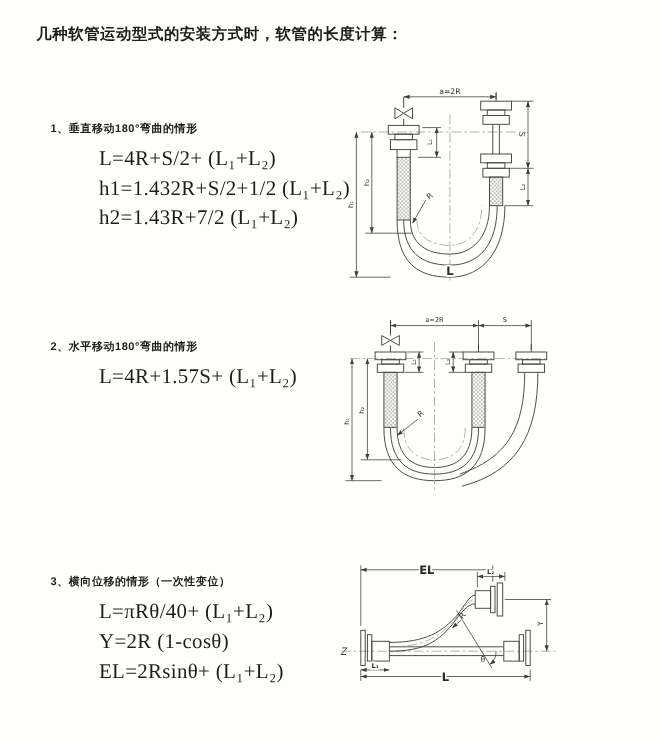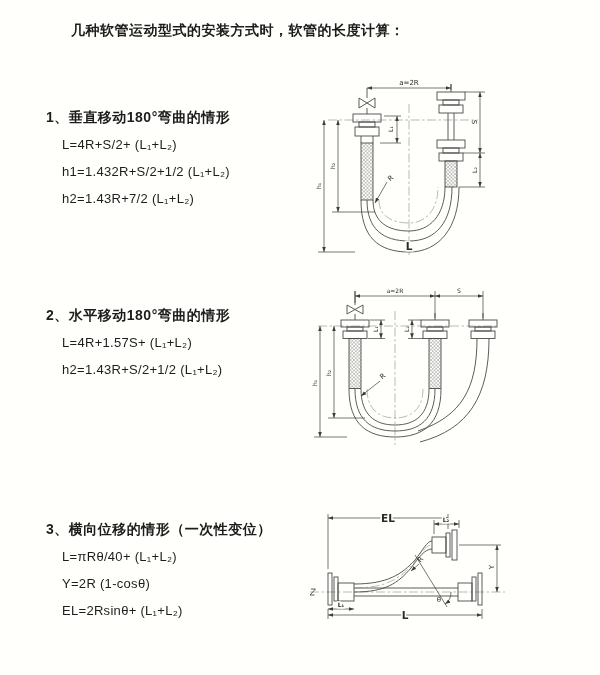--- a/index.html
+++ b/index.html
@@ -1,22 +1,22 @@
 <!DOCTYPE html>
 <html><head>
 <meta charset="utf-8">
 <style>
   html,body{margin:0;padding:0;background:#ffffff;}
   .page{position:relative;width:600px;height:675px;background:#fffffb;
         font-family:"Liberation Sans","DejaVu Sans",sans-serif;color:#1d1d1d;overflow:hidden;}
-  .title{position:absolute;left:33px;top:22px;font-size:14px;font-weight:bold;letter-spacing:.5px;margin-left:38px;}
+  .title{position:absolute;left:33px;top:22px;font-size:14px;font-weight:bold;letter-spacing:.5px;}
   .section{position:absolute;left:46px;}
   #sec1{top:109px}#sec2{top:307px}#sec3{top:521px}
-  .heading{font-size:14px;font-weight:bold;margin:0 0 11px 0;letter-spacing:.5px;line-height:17px;text-align:right;}
-  .formula{font-size:13px;line-height:15px;margin:0 0 12px 16px;letter-spacing:.3px;}
+  .heading{font-size:10px;font-weight:bold;margin:0 0 11px 0;letter-spacing:.5px;line-height:17px;}
+  .formula{font-size:19px;line-height:15px;margin:0 0 12px 44px;letter-spacing:.3px;font-family:Liberation Serif, serif;}
   .diag{position:absolute;}
   svg{overflow:visible}
   svg text{font-family:"DejaVu Sans","Liberation Sans",sans-serif;fill:#2a2a2a;}
   .lbl{font-size:7px;}
   .sm{font-size:6px;}
   .big{font-size:10.5px;font-weight:bold;paint-order:stroke;stroke:#fffffb;stroke-width:3px;}
   .cl{stroke-dasharray:9 2.5 2.5 2.5;stroke-width:.6;stroke:#8a8a8a;fill:none;}
   .ln{stroke:#4a4a4a;fill:none;stroke-width:.9;}
   .dim{stroke:#3c3c3c;stroke-width:.7;fill:none;}
 </style>
@@ -30,21 +30,20 @@
   <div class="section" id="sec1">
     <div class="heading">1、垂直移动180°弯曲的情形</div>
     <div class="formula">L=4R+S/2+ (L₁+L₂)</div>
     <div class="formula">h1=1.432R+S/2+1/2 (L₁+L₂)</div>
     <div class="formula">h2=1.43R+7/2 (L₁+L₂)</div>
   </div>
 
   <div class="section" id="sec2">
     <div class="heading">2、水平移动180°弯曲的情形</div>
     <div class="formula">L=4R+1.57S+ (L₁+L₂)</div>
-    <div class="formula">h2=1.43R+S/2+1/2 (L₁+L₂)</div>
   </div>
 
   <div class="section" id="sec3">
     <div class="heading">3、横向位移的情形（一次性变位）</div>
     <div class="formula">L=πRθ/40+ (L₁+L₂)</div>
     <div class="formula">Y=2R (1-cosθ)</div>
     <div class="formula">EL=2Rsinθ+ (L₁+L₂)</div>
   </div>
 
   <svg class="diag" style="left:308px;top:76px" width="190" height="182" viewBox="0 0 190 182">

